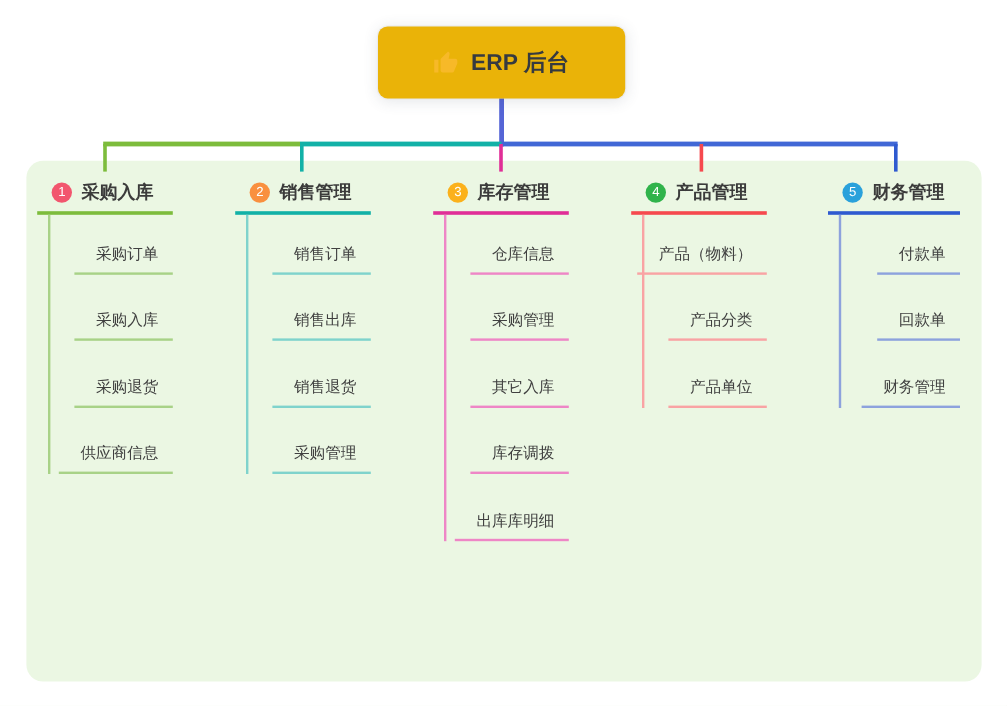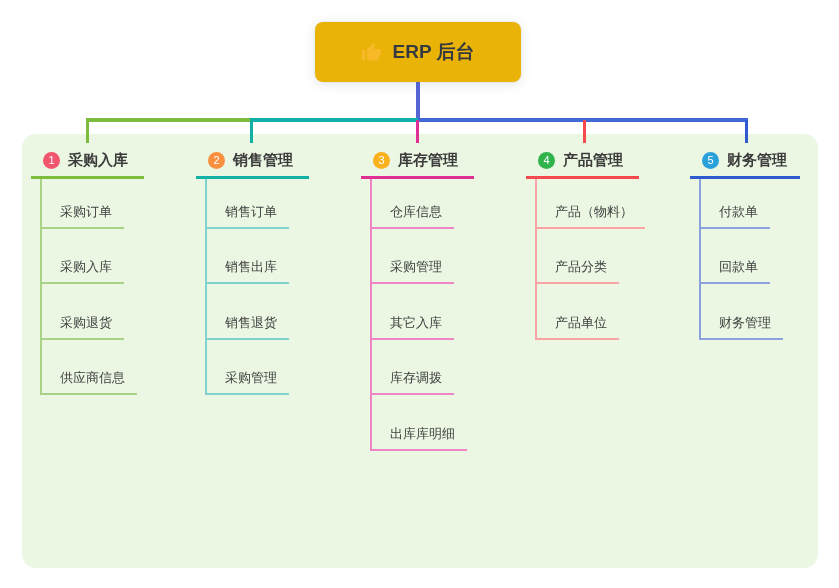--- a/index.html
+++ b/index.html
@@ -40,21 +40,21 @@
   .branch-header{
     display:flex;align-items:center;gap:8px;height:31px;
     padding-left:12px;box-sizing:content-box;
     font-size:15px;font-weight:600;color:#3b3b3b;white-space:nowrap;
   }
   .badge{
     flex:0 0 auto;width:17px;height:17px;border-radius:50%;
     color:#ffffff;font-size:11px;font-weight:400;line-height:17px;text-align:center;
   }
   .children{margin-left:9px;}
-  .child{height:55.4px;display:flex;align-items:flex-end;}
+  .child{height:55.4px;display:flex;align-items:flex-end;justify-content:flex-end;}
   .child:first-child{height:50px;}
   .child-label{
     display:inline-block;white-space:nowrap;
     padding:0 12px 6px 18px;border-bottom:2px solid;
     font-size:13px;color:#404040;cursor:default;
   }
   
   .b1{left:31px;}  .b1 .branch-header{border-bottom:3px solid #7dbc3c;}
   .b1 .badge{background:#f2566e;} .b1 .children{border-left:2px solid #a8d287;}
   .b1 .child-label{border-color:#a8d287;}

